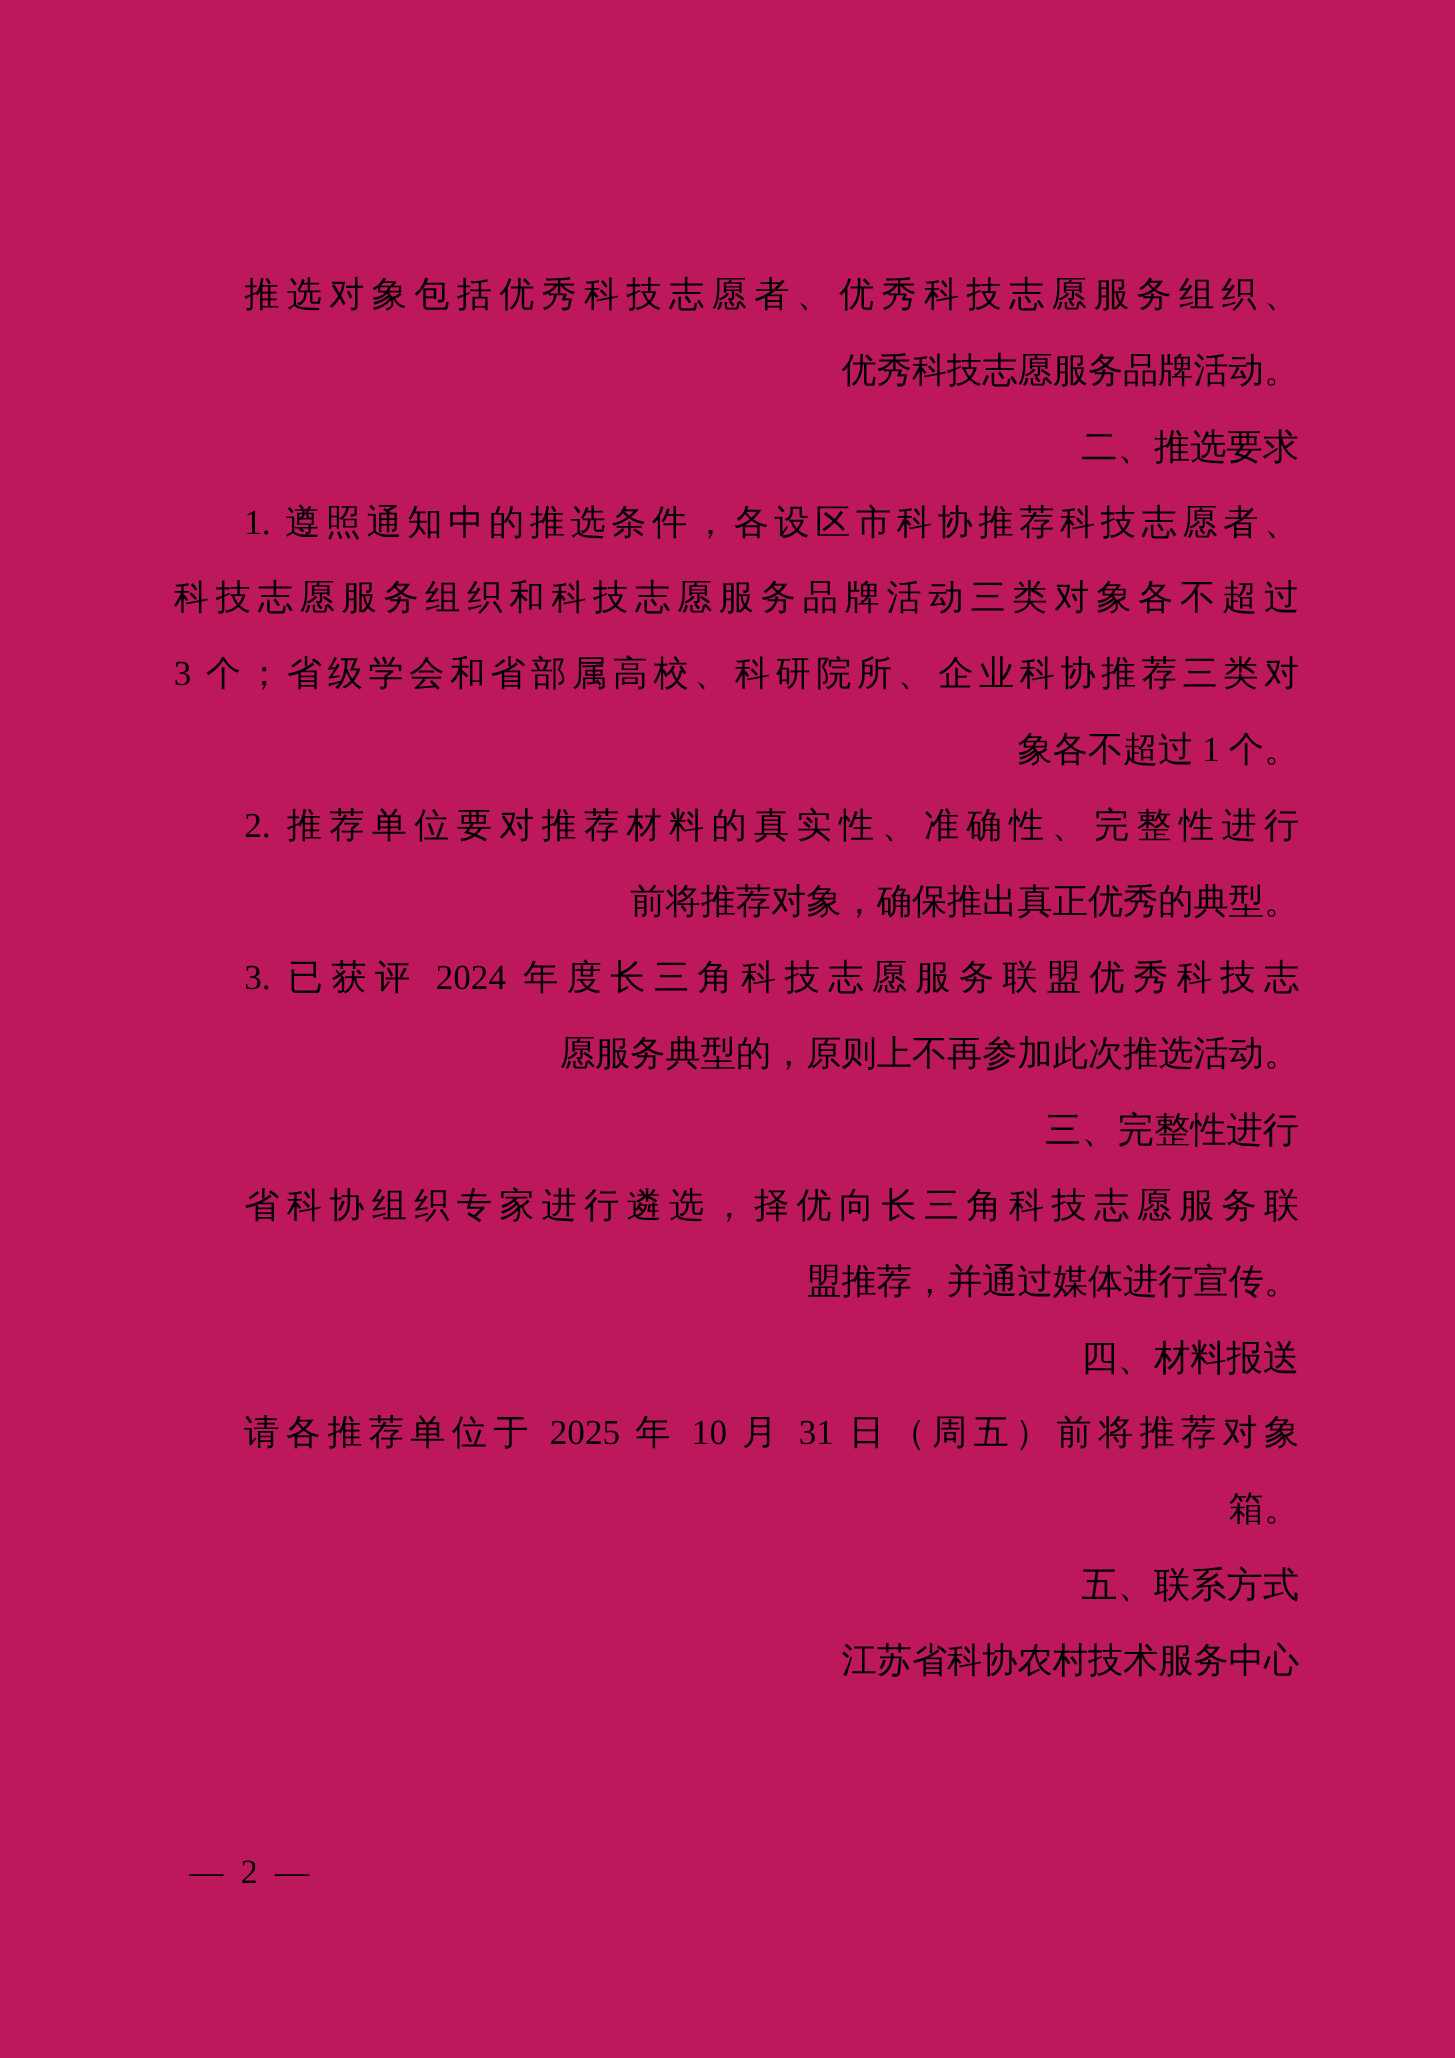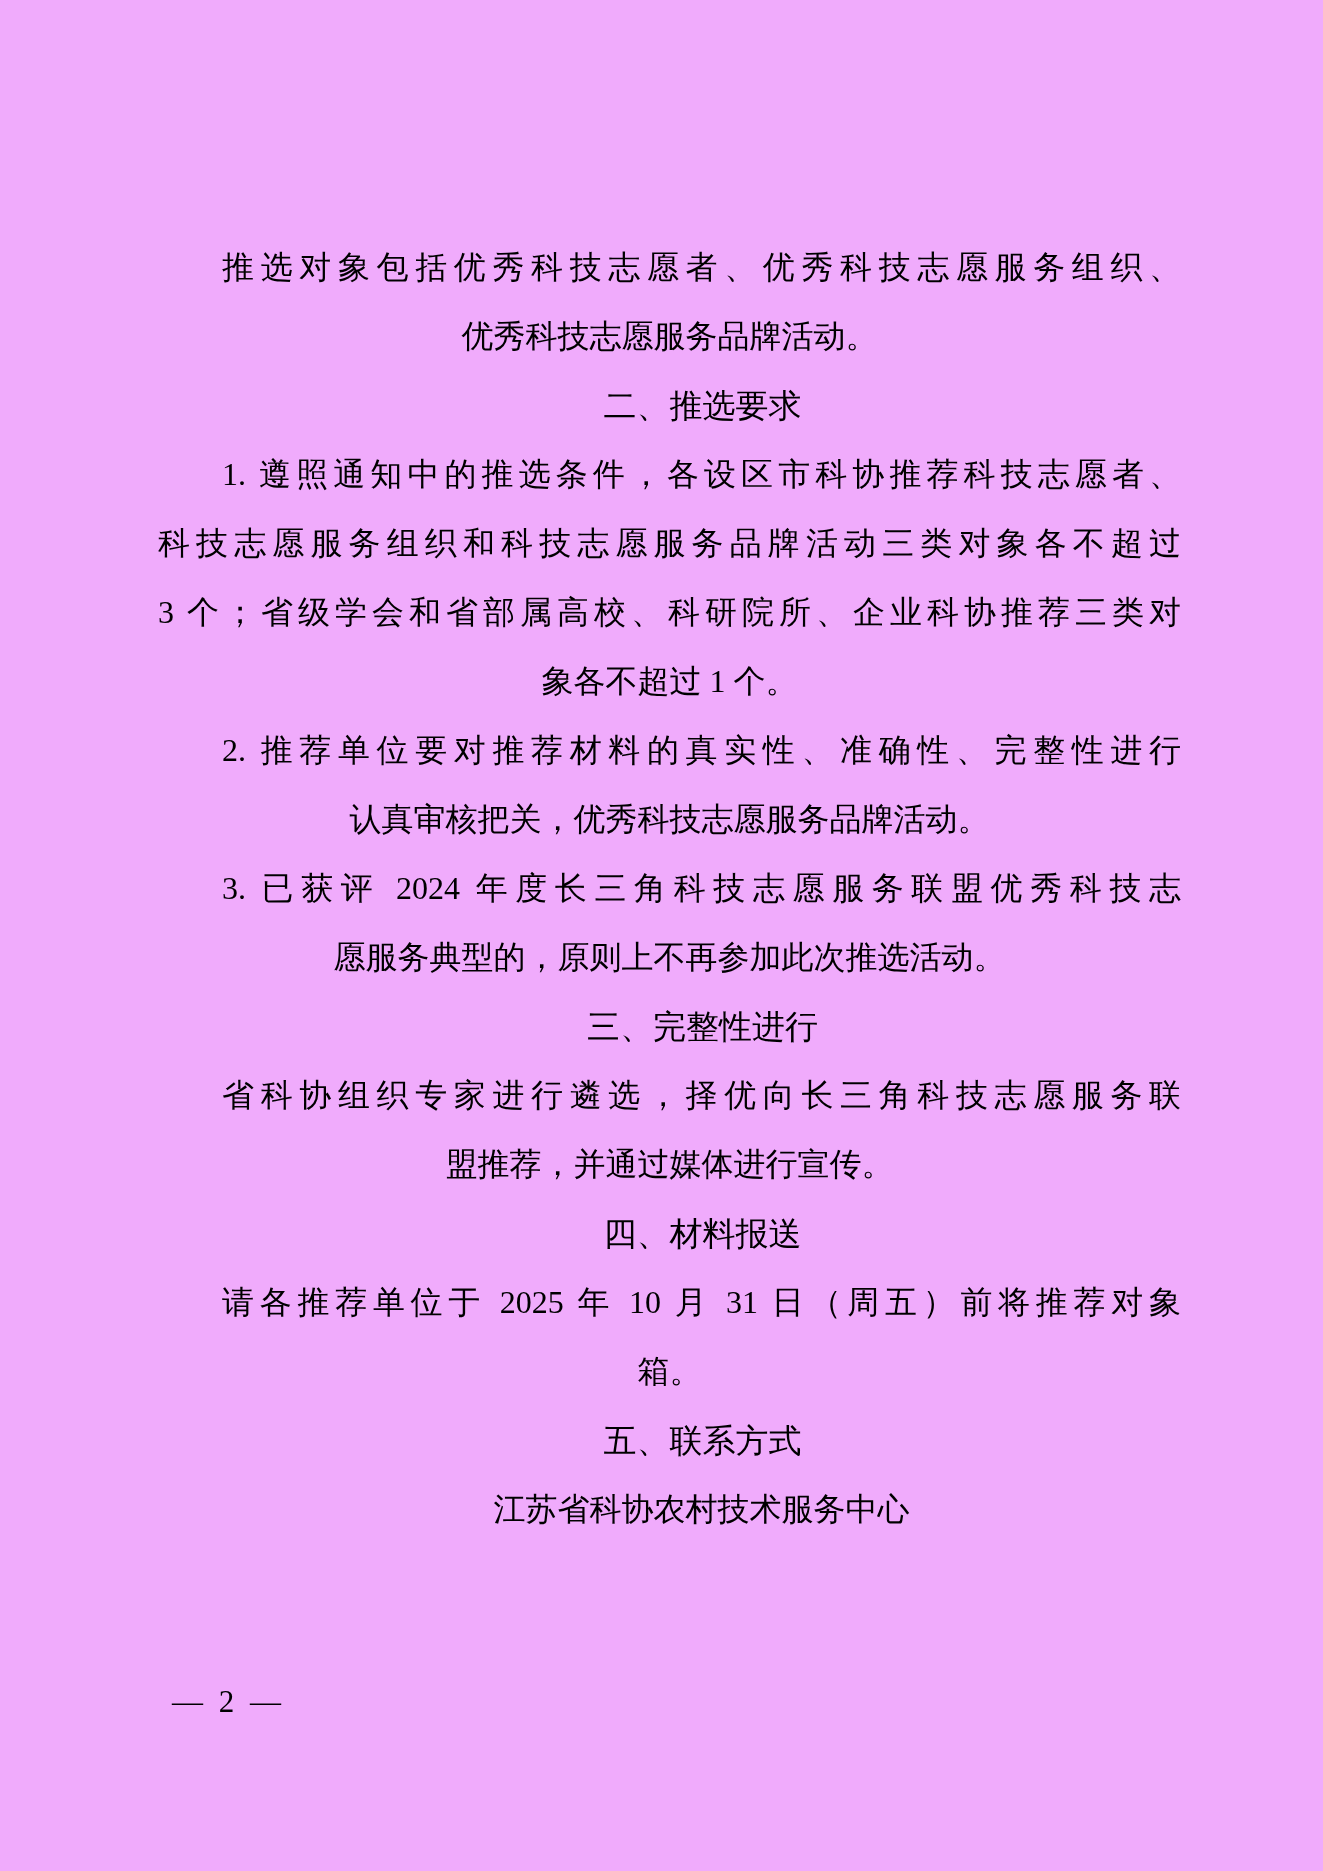--- a/index.html
+++ b/index.html
@@ -4,37 +4,37 @@
 <style>
   html, body {
     margin: 0;
     padding: 0;
     background: #ffffff;
   }
   .page {
     position: relative;
     width: 1323px;
     height: 1871px;
-    background: #f0abfc;
+    background: #be185d;
     overflow: hidden;
     font-family: "Liberation Serif", "DejaVu Serif", serif;
     color: #000000;
   }
   .doc-body {
     position: absolute;
     left: 158px;
     right: 142px;
     top: 233px;
   }
   .ln {
     height: 69px;
     line-height: 69px;
     font-size: 32px;
     color: #000000;
-    text-align: center;
+    text-align: right;
     white-space: normal;
     overflow: visible;
   }
   .fill {
     text-align: justify;
     text-align-last: justify;
     text-justify: inter-character;
   }
   .ind {
     text-indent: 2em;
@@ -61,21 +61,21 @@
 <div class="page">
   <div class="doc-body">
     <div class="ln ind fill">推选对象包括优秀科技志愿者、优秀科技志愿服务组织、</div>
     <div class="ln">优秀科技志愿服务品牌活动。</div>
     <div class="ln ind hd">二、推选要求</div>
     <div class="ln ind fill">1. 遵照通知中的推选条件，各设区市科协推荐科技志愿者、</div>
     <div class="ln fill">科技志愿服务组织和科技志愿服务品牌活动三类对象各不超过</div>
     <div class="ln fill">3 个；省级学会和省部属高校、科研院所、企业科协推荐三类对</div>
     <div class="ln">象各不超过 1 个。</div>
     <div class="ln ind fill">2. 推荐单位要对推荐材料的真实性、准确性、完整性进行</div>
-    <div class="ln">认真审核把关，优秀科技志愿服务品牌活动。</div>
+    <div class="ln">前将推荐对象，确保推出真正优秀的典型。</div>
     <div class="ln ind fill">3. 已获评 2024 年度长三角科技志愿服务联盟优秀科技志</div>
     <div class="ln">愿服务典型的，原则上不再参加此次推选活动。</div>
     <div class="ln ind hd">三、完整性进行</div>
     <div class="ln ind fill">省科协组织专家进行遴选，择优向长三角科技志愿服务联</div>
     <div class="ln">盟推荐，并通过媒体进行宣传。</div>
     <div class="ln ind hd">四、材料报送</div>
     <div class="ln ind fill">请各推荐单位于 2025 年 10 月 31 日（周五）前将推荐对象</div>
     <div class="ln">箱。</div>
     <div class="ln ind hd">五、联系方式</div>
     <div class="ln ind">江苏省科协农村技术服务中心</div>

